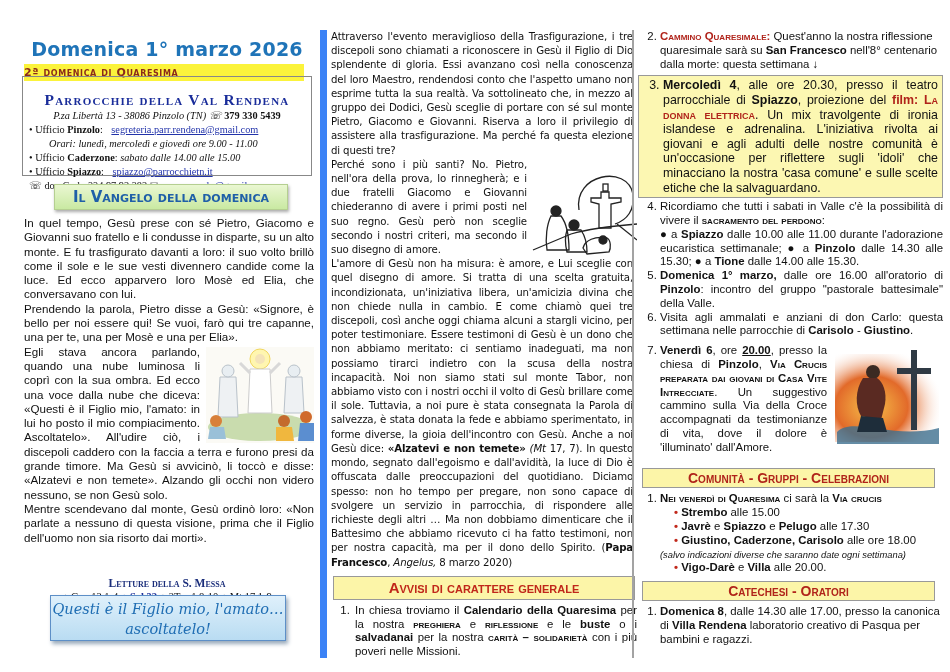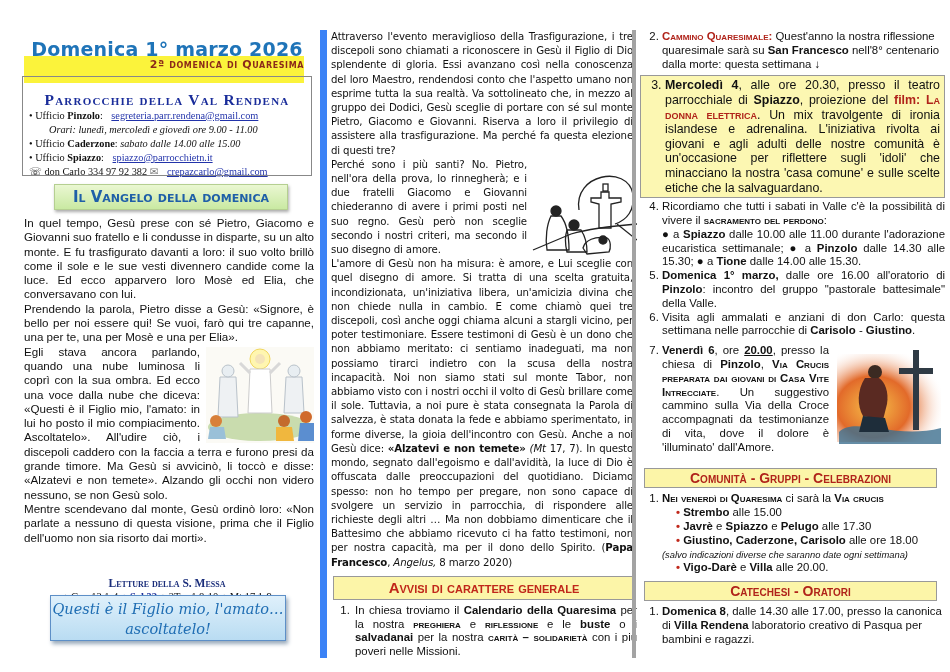--- a/index.html
+++ b/index.html
@@ -1,27 +1,27 @@
 <!DOCTYPE html>
 <html><head>
 <meta charset="utf-8">
 <style>
   html, body { margin:0; padding:0; background:#fff; }
   body { width:950px; height:672px; position:relative; overflow:hidden; font-family:"Liberation Sans", sans-serif; color:#111; }
   .col { position:absolute; top:0; }
   #col1 { left:22px; width:290px; }
   #col2 { left:320px; width:306px; top:30px; border-left:7px solid #3b82f6; padding-left:4px; height:628px; }
-  #col3 { left:632px; width:305px; top:30px; border-left:4px solid #a3a3a3; padding-left:4px; height:628px; }
+  #col3 { left:632px; width:305px; top:30px; border-left:2px solid #a3a3a3; padding-left:4px; height:628px; }
   .sc { font-variant: small-caps; }
   b { font-weight:bold; }
   a.link { color:#2233aa; text-decoration:underline;margin-left:6px; }
 
   
   .date-title { position:absolute; top:38px; left:0; width:290px; text-align:center; color:#1f74b8; font-weight:bold; font-size:19px; font-family:"DejaVu Sans", sans-serif; letter-spacing:0.2px; }
-  .sunday-bar { position:absolute; top:56px; left:2px; width:280px; height:27px; background:#fbf33b; text-align:right; color:#8b2a1a; font-weight:bold; font-size:11px; font-variant:small-caps; letter-spacing:0.6px; font-family:"DejaVu Sans", sans-serif; line-height:17px; }
+  .sunday-bar { position:absolute; top:64px; left:2px; width:280px; height:17px; background:#fbf33b; text-align:left; color:#8b2a1a; font-weight:bold; font-size:11px; font-variant:small-caps; letter-spacing:0.6px; font-family:"DejaVu Sans", sans-serif; line-height:17px; }
   .parish-box { position:absolute; top:76px; left:0; width:290px; height:100px; border:1px solid #888; box-sizing:border-box; padding:14px 6px; font-family:Liberation Serif, serif; font-size:10.3px; line-height:14px; }
   .parish-name { text-align:center; color:#1a2d9a; font-weight:bold; font-size:15.5px; font-variant:small-caps; letter-spacing:1.2px; line-height:18px; }
   .parish-address { text-align:center; font-style:italic; }
   .office-line { white-space:nowrap; }
   .office-hours { font-style:italic; padding-left:20px; }
   .gospel-header { position:absolute; top:184px; left:32px; width:232px; height:24px; background:linear-gradient(#eaf7d2,#c9e9a2); border:1px solid #b5cf91; box-shadow:1px 2px 3px #aaa; text-align:center; color:#1f5fa8; font-weight:bold; font-variant:small-caps; font-size:15px; line-height:24px; font-family:"DejaVu Sans", sans-serif; }
   .gospel-body { position:absolute; top:216px; left:2px; width:290px; font-size:11.6px; line-height:14.3px; text-align:justify; }
   .gospel-body p { margin:0; }
   .gospel-image { float:right; width:108px; height:96px; margin:2px 0 0 6px; }
   .readings { position:absolute; top:546px; left:0; width:290px; text-align:center; font-family:Liberation Serif, serif; font-size:10.5px; line-height:14px;margin-top:30px; }
@@ -53,20 +53,25 @@
 </style>
 </head>
 <body>
 
 <div class="col" id="col1">
   <div class="date-title">Domenica 1° marzo 2026</div>
   <div class="sunday-bar">2ª domenica di Quaresima</div>
 
   <div class="parish-box">
     <div class="parish-name">Parrocchie della Val Rendena</div>
+    <div class="parish-address">
+      <span>P.za Libertà 13 - 38086 Pinzolo (TN)</span>
+      <span>☏</span>
+      <b style="font-style:normal">379 330 5439</b>
+    </div>
     <div class="office-line">
       <span>• </span><span>Ufficio </span><b>Pinzolo</b><span>: </span><a class="link">segreteria.parr.rendena@gmail.com</a>
     </div>
     <div class="office-hours">Orari: lunedì, mercoledì e giovedì ore 9.00 - 11.00</div>
     <div class="office-line">
       <span>• </span><span>Ufficio </span><b>Caderzone</b><span>: </span><i>sabato dalle 14.00 alle 15.00</i>
     </div>
     <div class="office-line">
       <span>• </span><span>Ufficio </span><b>Spiazzo</b><span>: </span><a class="link">spiazzo@parrocchietn.it</a>
     </div>

